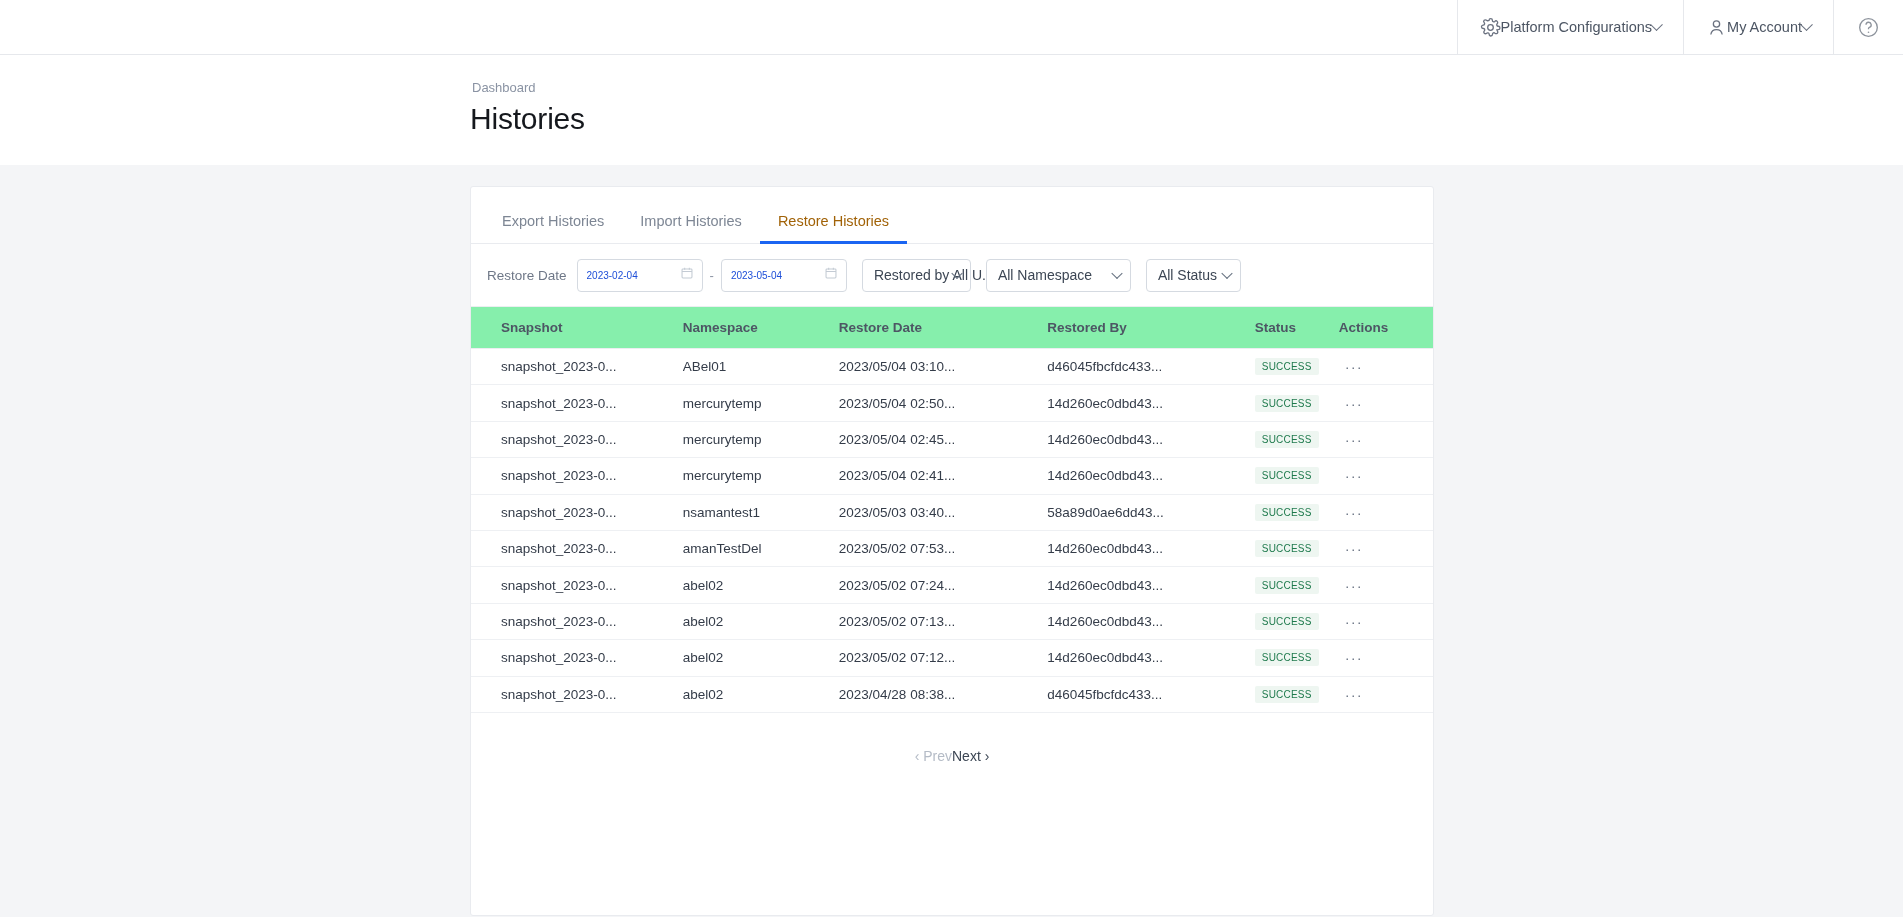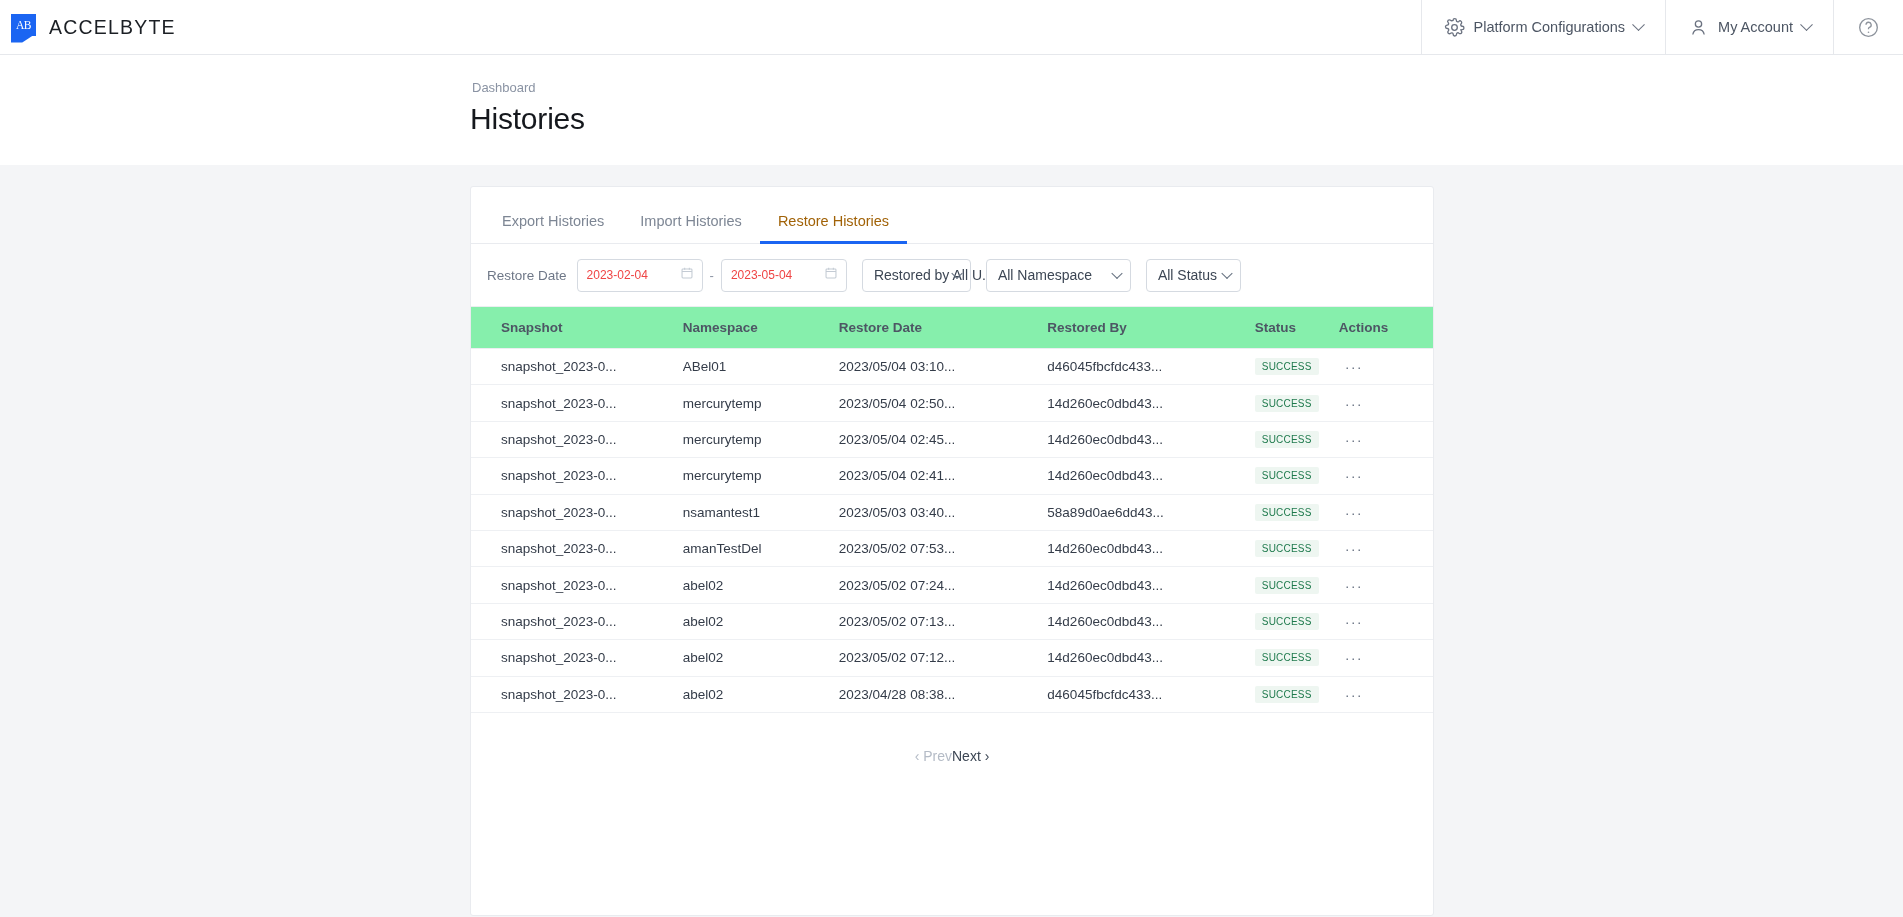--- a/index.html
+++ b/index.html
@@ -47,21 +47,21 @@
     color: #ffffff; font-size: 11.5px; letter-spacing: -0.4px;
     font-family: "Liberation Serif", serif;
   }
   .brand-word {
     font-size: 19.5px; letter-spacing: 1.2px;
     color: #1b1f24; font-weight: 400;
     font-family: "Liberation Sans", sans-serif;
   }
   .topbar-spacer { flex: 1 1 auto; }
   .topbar-item {
-    display: flex; align-items: center; gap: 9px;
+    display: flex; align-items: center; 
     padding: 0 22px;
     border-left: 1px solid #e6e8ec;
     color: #4c5563; font-size: 14.5px;
     cursor: pointer; user-select: none;
   }
   .topbar-item.help { padding: 0 23px; }
   .icon-gear, .icon-user, .icon-help { display: block; }
   .caret {
     display: inline-block;
     width: 9px; height: 9px;
@@ -134,21 +134,21 @@
   }
   .datebox {
     position: relative;
     width: 126px; height: 33px;
     border: 1px solid #d5dae1; border-radius: 4px;
     display: flex; align-items: center;
     padding: 0 9px;
     background: #fff;
     cursor: pointer;
   }
-  .datebox .val { font-size: 12px; color: #ef4444; }
+  .datebox .val { font-size: 10px; color: #1d4ed8; }
   .datebox .cal {
     position: absolute; right: 8px; top: 50%;
     transform: translateY(-50%);
   }
   .dash { margin: 0 7px; color: #8a93a3; font-size: 13px; }
   .selbox {
     position: relative;
     height: 33px;
     border: 1px solid #d5dae1; border-radius: 4px;
     display: flex; align-items: center;
@@ -227,28 +227,20 @@
   .pg {
     font-size: 14px; cursor: pointer; user-select: none;
   }
   .pg.prev { color: #b4bbc6; }
   .pg.next { color: #3c4654; }
 </style>
 </head>
 <body>
 
 <div class="topbar">
-  <div class="brand">
-    <span class="brand-mark">
-      <span class="sq"></span>
-      <span class="tail"></span>
-      <span class="ab">AB</span>
-    </span>
-    <span class="brand-word">ACCELBYTE</span>
-  </div>
 
   <div class="topbar-spacer"></div>
 
   <div class="topbar-item">
     <span>
       <svg class="icon-gear" width="21" height="21" viewBox="0 0 24 24" fill="none" stroke="#6b7280" stroke-width="1.5">
         <circle cx="12" cy="12" r="3.2"></circle>
         <path d="M19.4 14a1.6 1.6 0 0 0 .32 1.76l.06.06a1.9 1.9 0 1 1-2.7 2.7l-.05-.06a1.6 1.6 0 0 0-1.77-.32 1.6 1.6 0 0 0-.97 1.47v.17a1.9 1.9 0 1 1-3.8 0v-.09a1.6 1.6 0 0 0-1.05-1.47 1.6 1.6 0 0 0-1.76.32l-.06.06a1.9 1.9 0 1 1-2.7-2.7l.06-.06a1.6 1.6 0 0 0 .32-1.76 1.6 1.6 0 0 0-1.47-.97H3.6a1.9 1.9 0 1 1 0-3.8h.09a1.6 1.6 0 0 0 1.47-1.05 1.6 1.6 0 0 0-.32-1.76l-.06-.06a1.9 1.9 0 1 1 2.7-2.7l.06.06a1.6 1.6 0 0 0 1.76.32h.08A1.6 1.6 0 0 0 10.35 4V3.8a1.9 1.9 0 1 1 3.8 0v.09a1.6 1.6 0 0 0 .97 1.47 1.6 1.6 0 0 0 1.77-.32l.05-.06a1.9 1.9 0 1 1 2.7 2.7l-.06.06a1.6 1.6 0 0 0-.32 1.76v.08a1.6 1.6 0 0 0 1.47.97h.17a1.9 1.9 0 1 1 0 3.8h-.09a1.6 1.6 0 0 0-1.47.97z"></path>
       </svg>
     </span>

